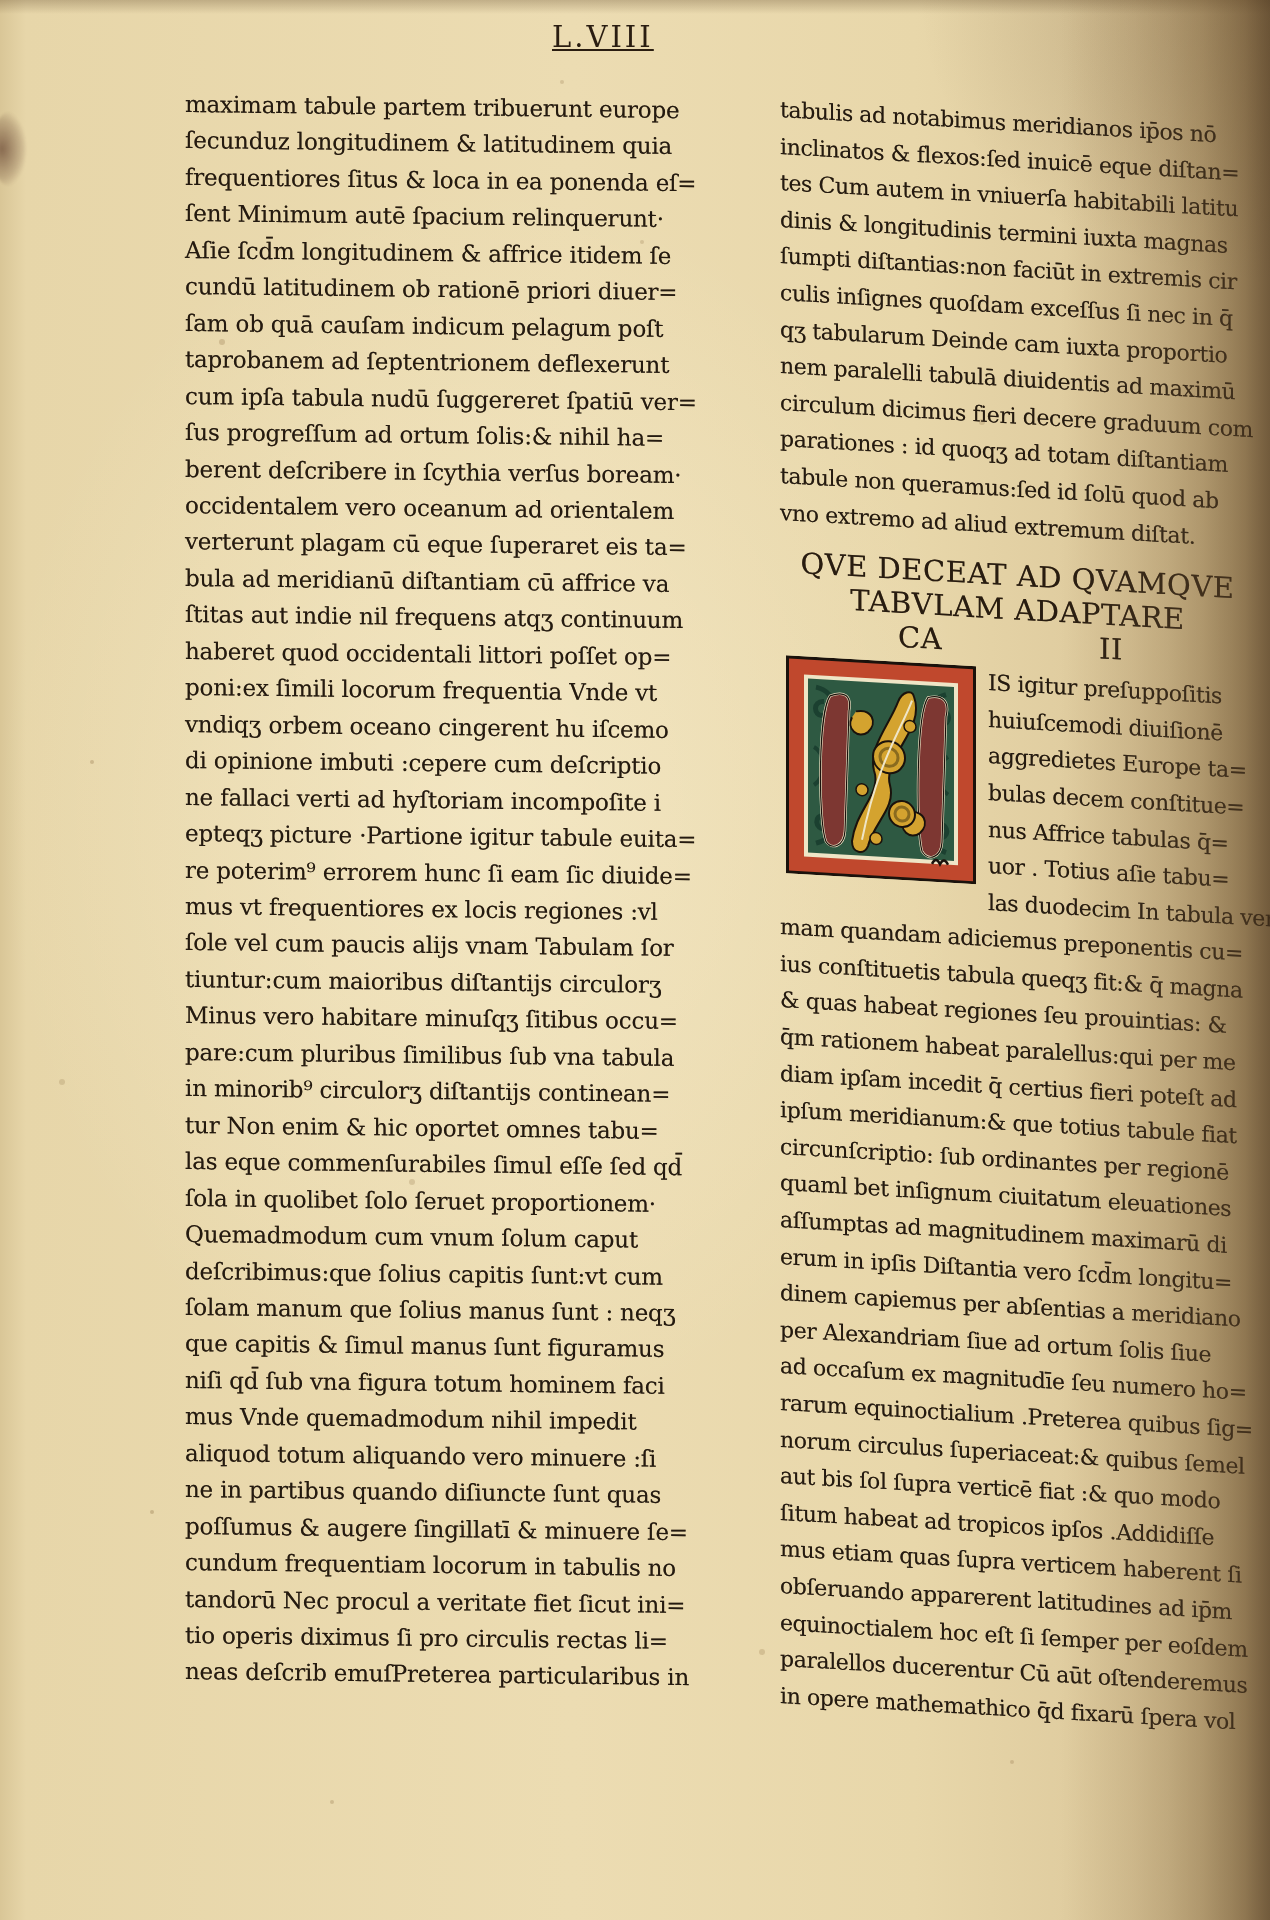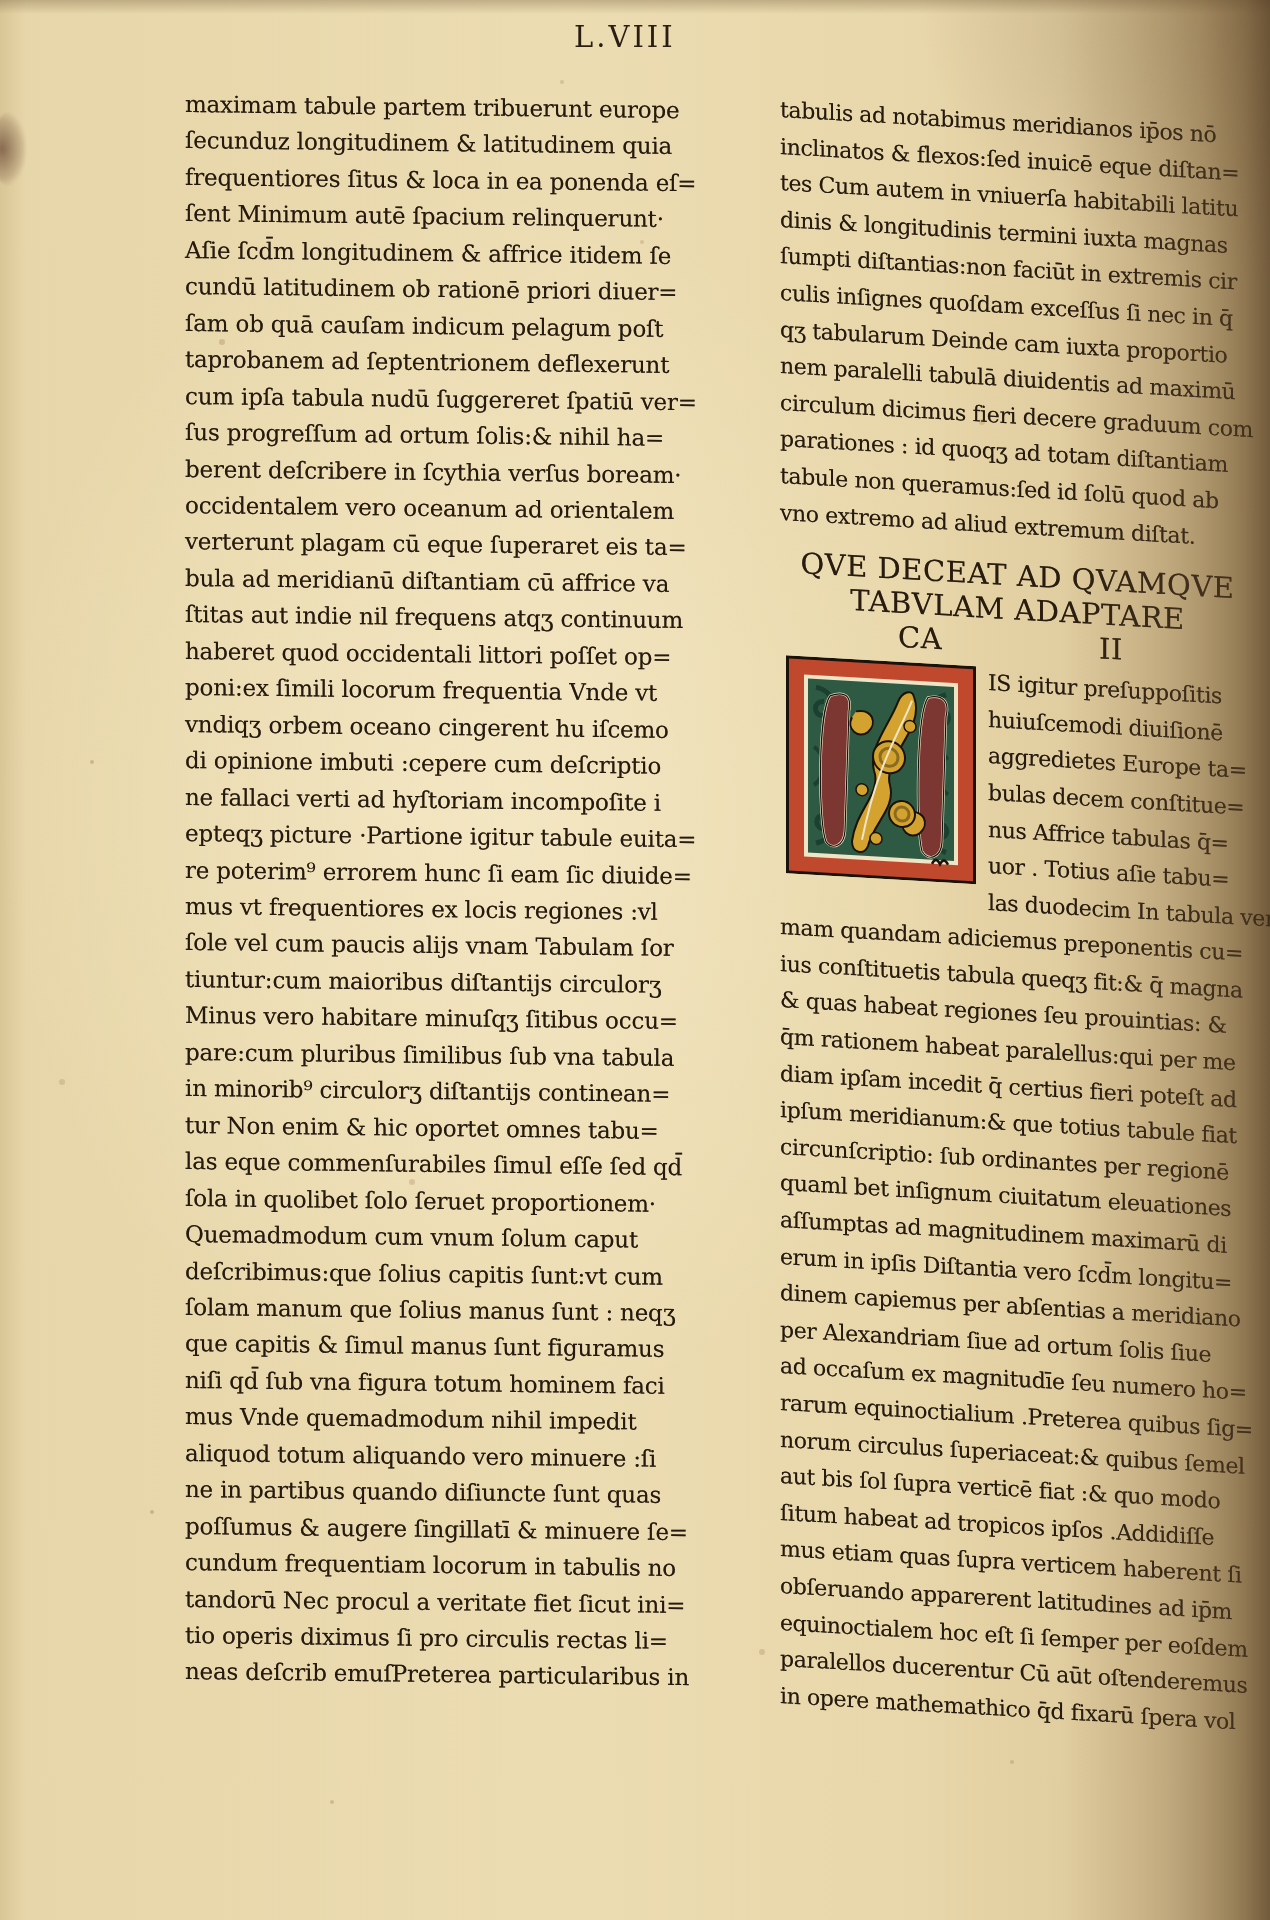--- a/index.html
+++ b/index.html
@@ -37,22 +37,22 @@
       220px 340px 0 1px rgba(130,98,55,0.25), 90px 760px 0 0 rgba(130,98,55,0.28),
       410px 1180px 0 1px rgba(130,98,55,0.22), 150px 1510px 0 0 rgba(130,98,55,0.30),
       640px 240px 0 0 rgba(130,98,55,0.22), 980px 420px 0 1px rgba(130,98,55,0.20),
       1060px 980px 0 0 rgba(130,98,55,0.26), 760px 1650px 0 1px rgba(130,98,55,0.22),
       330px 1800px 0 0 rgba(130,98,55,0.26), 1120px 1500px 0 0 rgba(130,98,55,0.24),
       560px 80px 0 0 rgba(130,98,55,0.22), 880px 1260px 0 0 rgba(130,98,55,0.20),
       60px 1080px 0 1px rgba(130,98,55,0.20), 1010px 1760px 0 0 rgba(130,98,55,0.24),
       460px 620px 0 0 rgba(130,98,55,0.18);
   }
   .folio{
-    position:absolute;left:574px;top:20px;
-    font-size:29px;letter-spacing:3px;color:#2a1d11;
+    position:absolute;left:552px;top:20px;
+    font-size:29px;letter-spacing:3px;color:#2a1d11;text-decoration:underline;
   }
   .col{color:#241a10;text-shadow:0 0 0.5px rgba(40,25,10,0.55);}
   .tline{white-space:nowrap;}
   .left-col{
     position:absolute;left:185px;top:86px;width:528px;
     font-size:23px;line-height:36.45px;letter-spacing:-0.2px;
     transform:skewY(0.7deg);transform-origin:0 0;
   }
   .right-col{
     position:absolute;left:780px;top:92px;width:475px;

